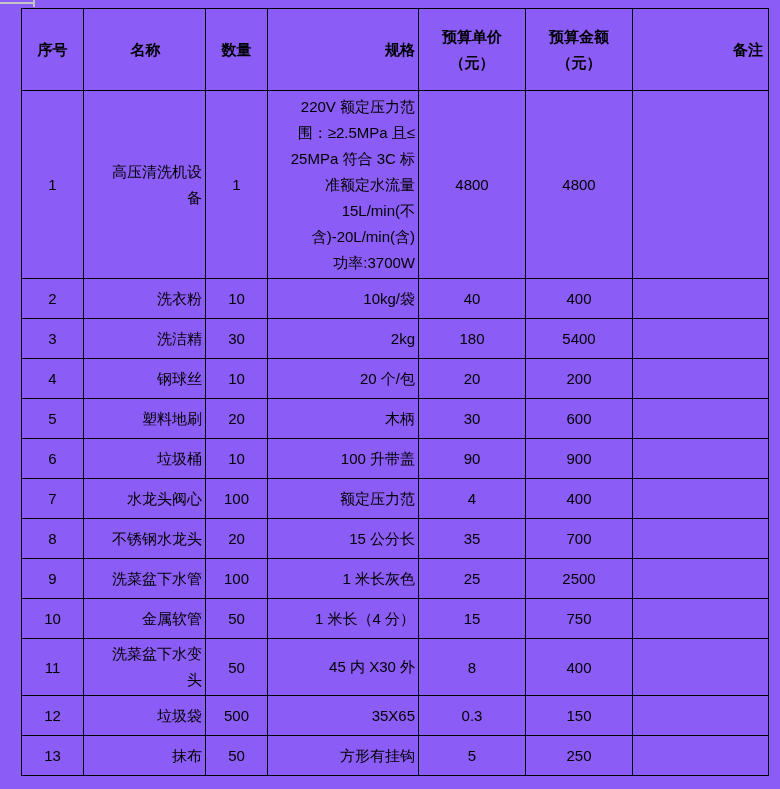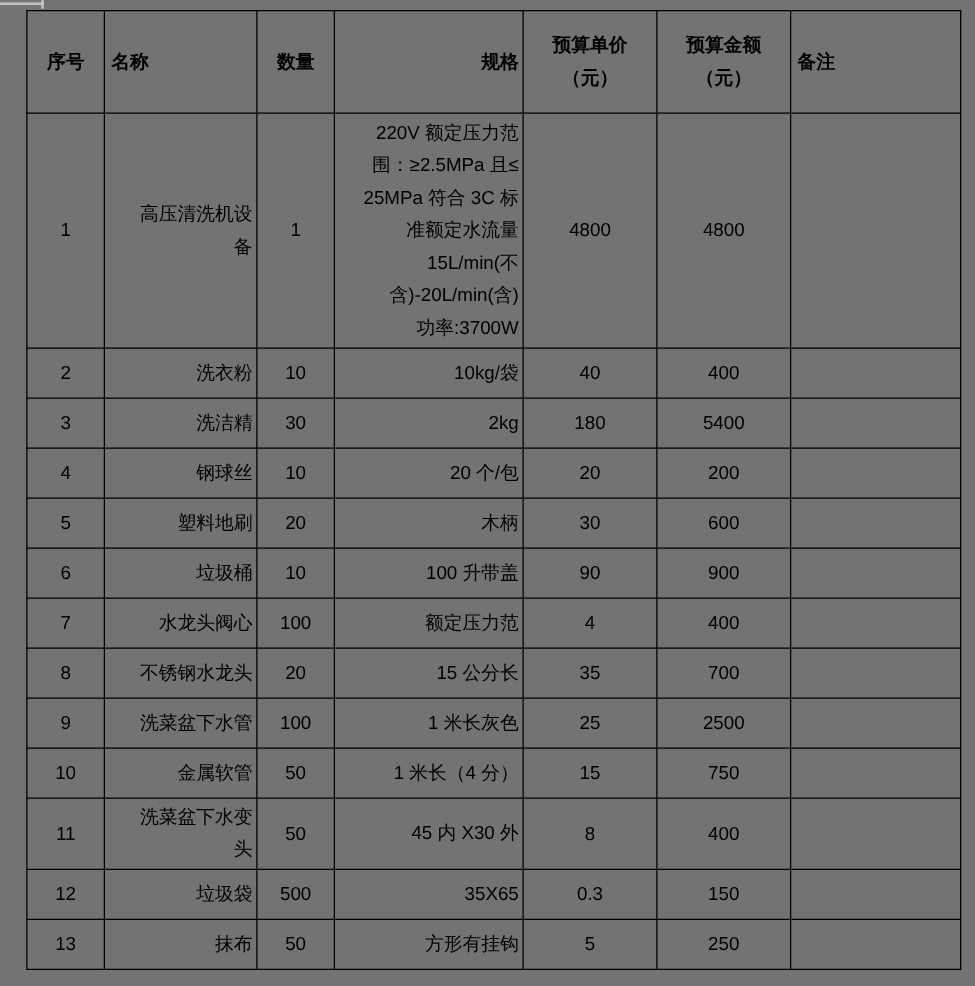--- a/index.html
+++ b/index.html
@@ -7,21 +7,21 @@
     margin: 0;
     padding: 0;
     background: #ffffff;
     font-family: "Liberation Sans", "DejaVu Sans", sans-serif;
     color: #000000;
   }
   .page {
     position: relative;
     width: 780px;
     height: 789px;
-    background: #737373;
+    background: #8b5cf6;
     overflow: hidden;
   }
   .corner-mark-h {
     position: absolute;
     left: 0;
     top: 2px;
     width: 35px;
     height: 2px;
     background: #c3c3c3;
   }
@@ -44,21 +44,21 @@
   th, td {
     border: 1px solid #000000;
     vertical-align: middle;
     padding: 2px 5px;
     font-size: 15px;
     overflow: hidden;
   }
   thead tr { height: 82px; }
   th {
     font-weight: bold;
-    text-align: left;
+    text-align: right;
     white-space: pre-line;
     line-height: 26px;
   }
   tbody tr { height: 40px; }
   tbody tr:nth-child(1) { height: 188px; }
   tbody tr:nth-child(11) { height: 46px; }
   .col-no, .col-qty, .col-price, .col-amount {
     text-align: center;
   }
   .col-name, .col-spec {
@@ -82,21 +82,21 @@
       <col style="width:122px">
       <col style="width:62px">
       <col style="width:151px">
       <col style="width:107px">
       <col style="width:107px">
       <col style="width:136px">
     </colgroup>
     <thead>
       <tr>
         <th class="col-no">序号</th>
-        <th class="col-name" style="text-align:left;white-space:pre-line;padding-left:5px;">名称</th>
+        <th class="col-name" style="text-align:center;white-space:pre-line;padding-left:5px;">名称</th>
         <th class="col-qty">数量</th>
         <th class="col-spec" style="text-align:right;white-space:pre-line;padding-left:5px;">规格</th>
         <th class="col-price">预算单价
 （元）</th>
         <th class="col-amount">预算金额
 （元）</th>
         <th class="col-remark">备注</th>
       </tr>
     </thead>
     <tbody>

